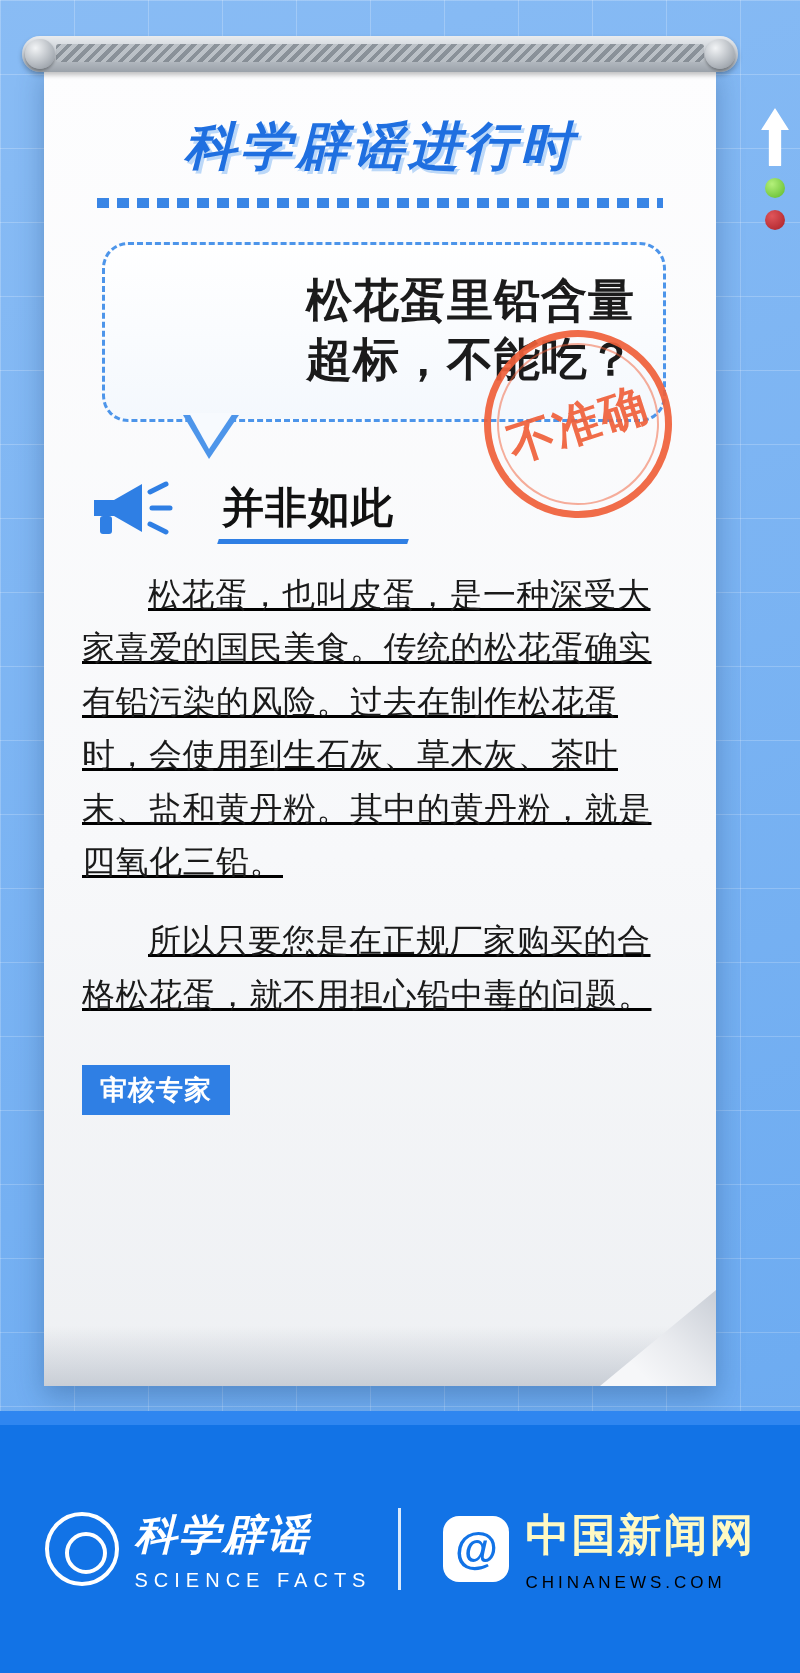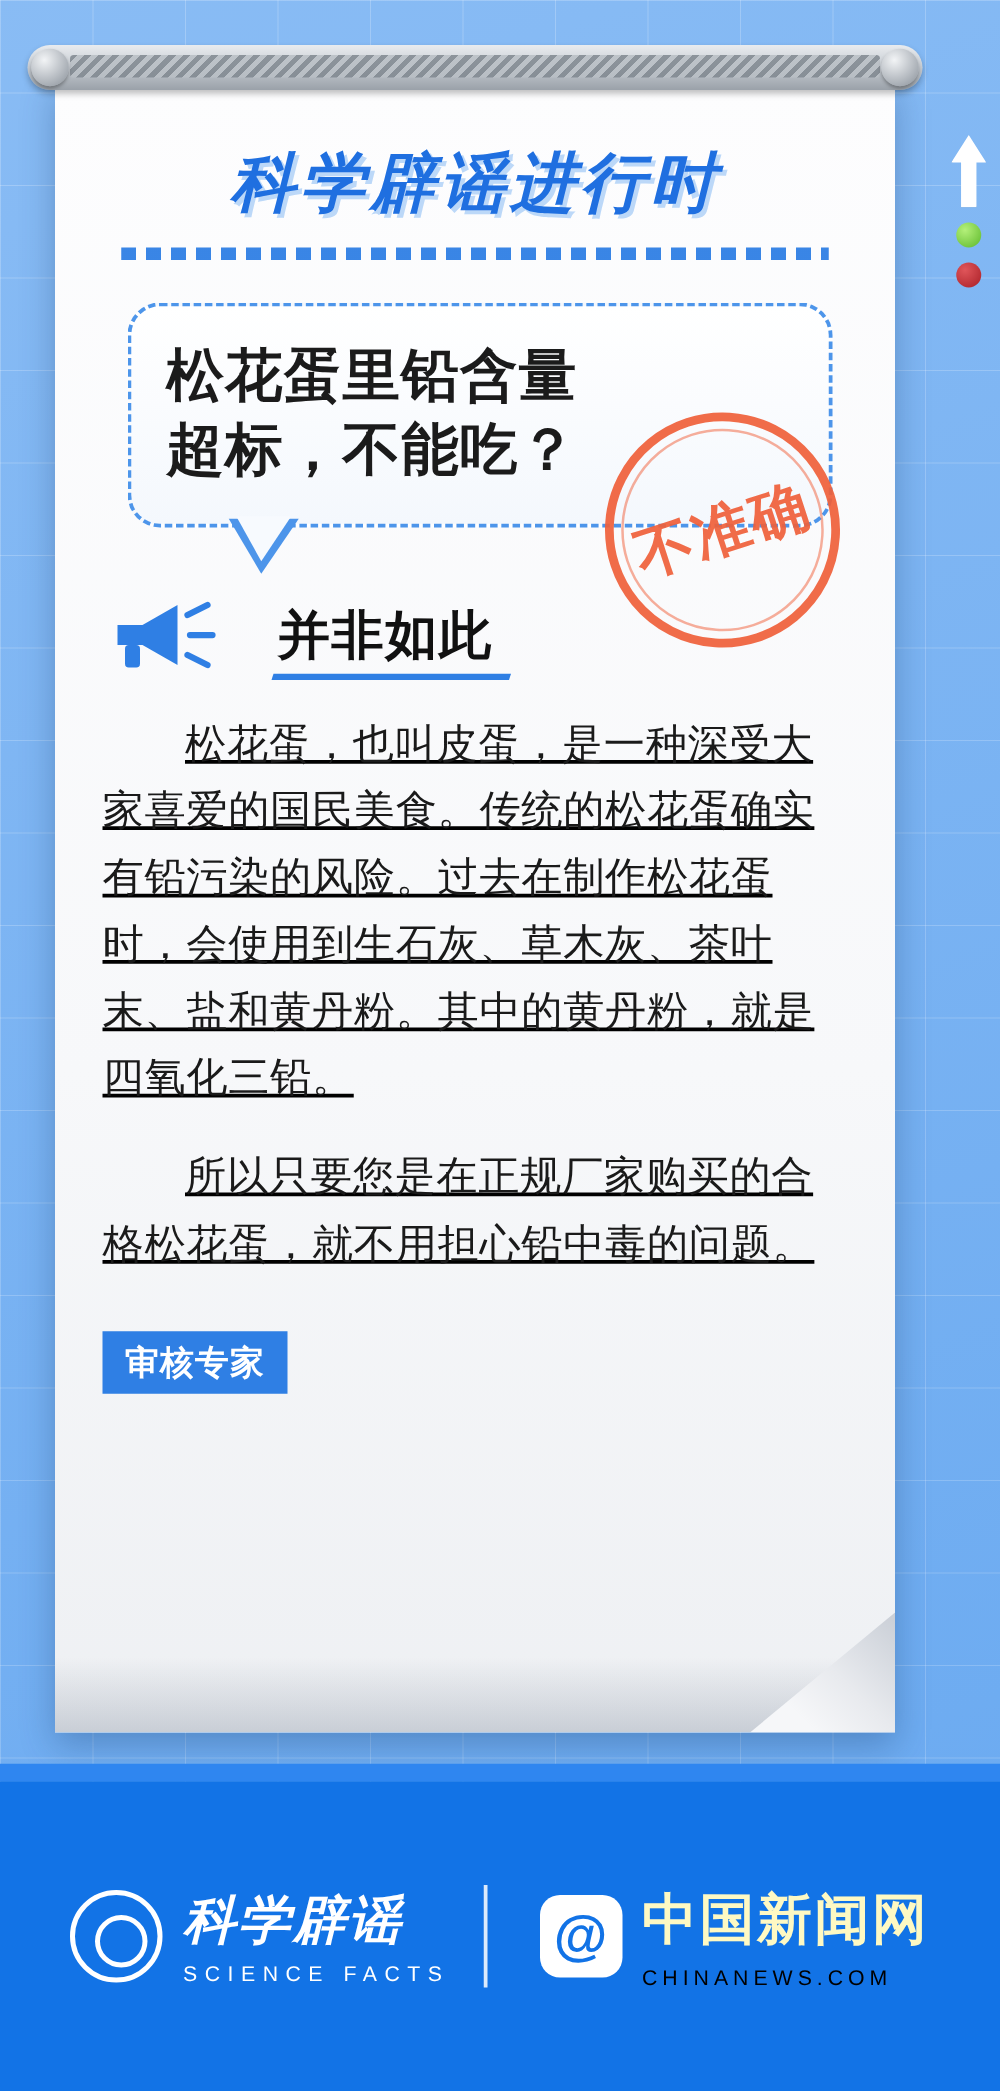--- a/index.html
+++ b/index.html
@@ -127,21 +127,21 @@
     border-radius: 26px;
     background: linear-gradient(180deg, #ffffff, #f4f8fd);
     padding: 26px 28px 30px;
     margin-left: 18px;
     margin-right: 10px;
   }
   .bubble-text {
     font-size: 46px;
     font-weight: 900;
     color: #1b1b1b;
-    text-align: left;
+    text-align: right;
     line-height: 1.28;
     letter-spacing: 1px;
   }
   .bubble-tail {
     position: absolute;
     left: 78px; bottom: -40px;
     width: 0; height: 0;
     border-left: 26px solid transparent;
     border-right: 30px solid transparent;
     border-top: 44px solid #4d95ea;
@@ -249,21 +249,21 @@
     border: 4px solid #fff; position: relative;
   }
   .brand-left .b-mark::after {
     content: "";
     position: absolute; left: 50%; top: 50%;
     width: 34px; height: 34px; margin: -17px 0 0 -17px;
     border: 4px solid #fff; border-radius: 50%;
   }
   .brand-left .b-text { color: #fff; }
   .brand-left .b-cn { font-size: 42px; font-weight: 900; font-style: italic; letter-spacing: 2px; }
-  .brand-left .b-en { font-size: 17px; letter-spacing: 6px; margin-top: 6px; text-align: center; }
+  .brand-left .b-en { font-size: 20px; letter-spacing: 6px; margin-top: 6px; text-align: center; }
   .divider-v { width: 3px; height: 82px; background: rgba(255,255,255,0.85); }
   .brand-right { display: flex; align-items: center; gap: 16px; padding-left: 42px; }
   .at-badge {
     width: 66px; height: 66px; border-radius: 16px;
     background: #fff; color: #1273e6;
     font-size: 44px; font-weight: 700;
     display: flex; align-items: center; justify-content: center;
   }
   .brand-right .b-cn { color: #fef9c3; font-size: 44px; font-weight: 900; letter-spacing: 2px; }
   .brand-right .b-en { color: #000000; font-size: 17px; letter-spacing: 4px; margin-top: 8px; }

